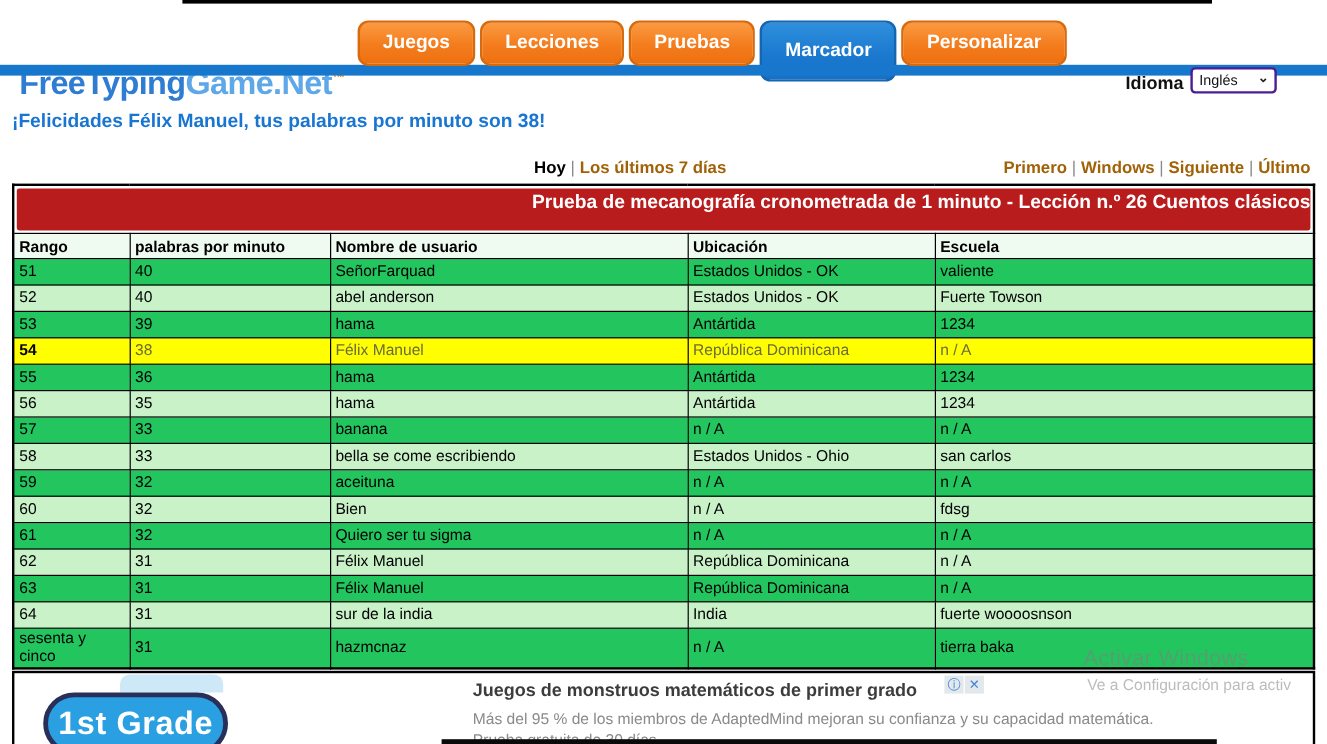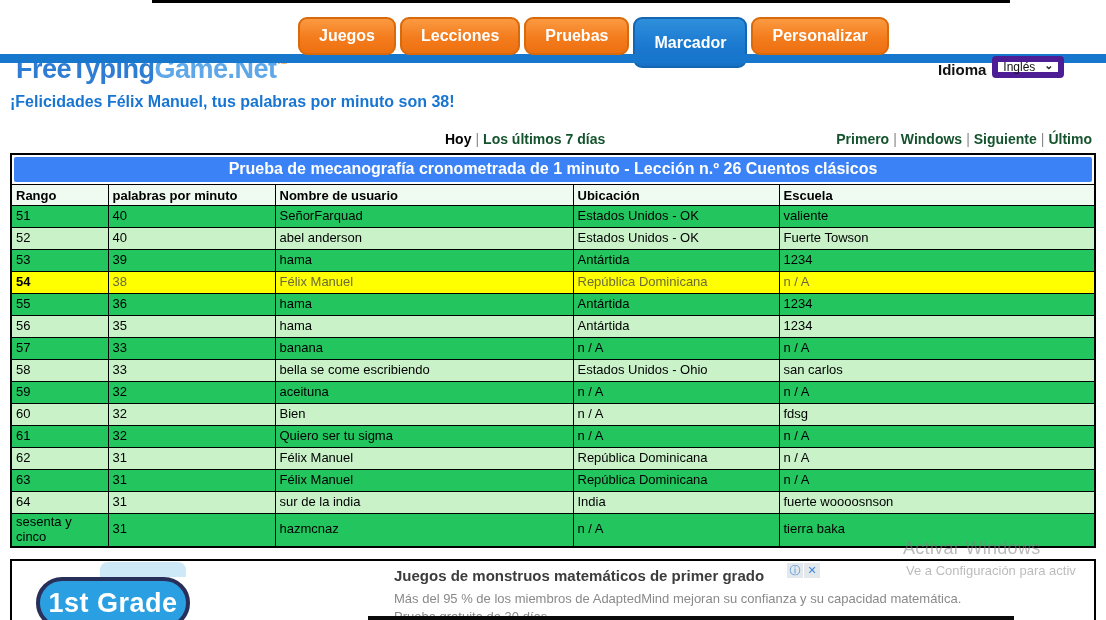--- a/index.html
+++ b/index.html
@@ -20,42 +20,42 @@
   .tab { display:flex; align-items:center; justify-content:center; height:38px; padding:0 19px;
          background:linear-gradient(180deg,#fb9a41 0%,#f37c1d 55%,#ee7010 100%);
          border:2px solid #d96a0c; border-radius:9px; color:#fff; font-weight:bold;
          font-size:16px; cursor:pointer; white-space:nowrap; position:relative; z-index:2; }
   .tab--active { background:linear-gradient(180deg,#2e8fdc 0%,#1a78cf 60%,#1771c6 100%);
                  border-color:#1566b2; height:51px; border-radius:9px; z-index:0; }
   .blue-bar { position:absolute; left:0; top:54px; width:1106px; height:9px; background:#1777cc; z-index:1; }
 
   .lang { position:absolute; left:938px; top:28px; display:flex; align-items:flex-end; gap:6px; z-index:3;margin-top:28px; }
   .lang-label { font-weight:bold; font-size:15px; color:#111; }
-  .lang-select { width:72px; height:22px; border:6px solid #4c1d95; border-radius:4px; background:#fff;
+  .lang-select { width:72px; height:22px; border:2px solid #4c1d95; border-radius:4px; background:#fff;
                  display:flex; align-items:center; justify-content:space-between; padding:0 5px;
                  font-size:12px; color:#111; cursor:pointer; }
   .caret { font-size:11px; font-weight:bold; color:#222; line-height:6px; margin-top:-4px; }
 
   
   .congrats { position:absolute; left:10px; top:93px; color:#1876d2; font-weight:bold; font-size:16px; }
   .pagebar { position:absolute; left:0; top:131px; width:1106px; height:18px; font-size:14px; }
   .showing { position:absolute; left:10px; color:#3a3a3a; }
   .filters { position:absolute; left:445px; font-weight:bold; }
   .f-today { color:#000; cursor:pointer; }
   .navlinks { position:absolute; right:14px; font-weight:bold; }
-  .lnk { color:#14532d; cursor:pointer; text-decoration:none; }
+  .lnk { color:#a16207; cursor:pointer; text-decoration:none; }
   .sep { color:#8a8a8a; font-weight:normal; padding:0 4px; }
 
   
   table.score { position:absolute; left:10px; top:153px; width:1086px;
                 border-collapse:collapse; border:2px solid #000; font-size:13px; color:#000; }
   table.score td, table.score th { border:1px solid #000; padding:1px 4px; vertical-align:middle; }
   tr.title-row td { background:#fff; padding:2px 2px; }
-  .title-bar { background:#3b82f6; color:#fff; font-weight:bold; font-size:16px;
-               text-align:center; padding:3px 0 4px; border-radius:2px; }
+  .title-bar { background:#b91c1c; color:#fff; font-weight:bold; font-size:16px;
+               text-align:right; padding:3px 0 14px; border-radius:2px; }
   tr.head-row th { background:#effaf0; text-align:left; font-weight:bold; height:21px; font-size:13px; }
   tbody.rows td { height:22px; line-height:1.15; }
   .row-blue  td { background:#22c55e; }
   .row-green td { background:#c9f2c9; }
   .row-yellow td { background:#ffff00; color:#6b6b3a; }
   .row-yellow td:first-child { font-weight:bold; color:#000; }
 
   
   .ad { position:absolute; left:10px; top:559px; width:1086px; height:70px;
         border:2px solid #000; background:#fff; cursor:pointer; }

